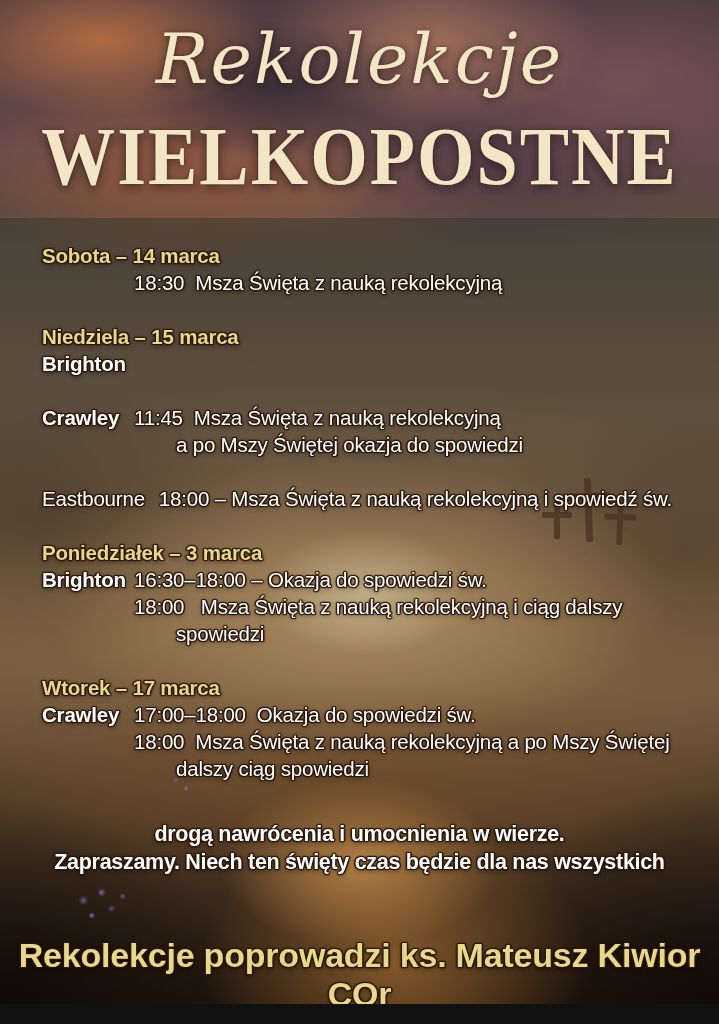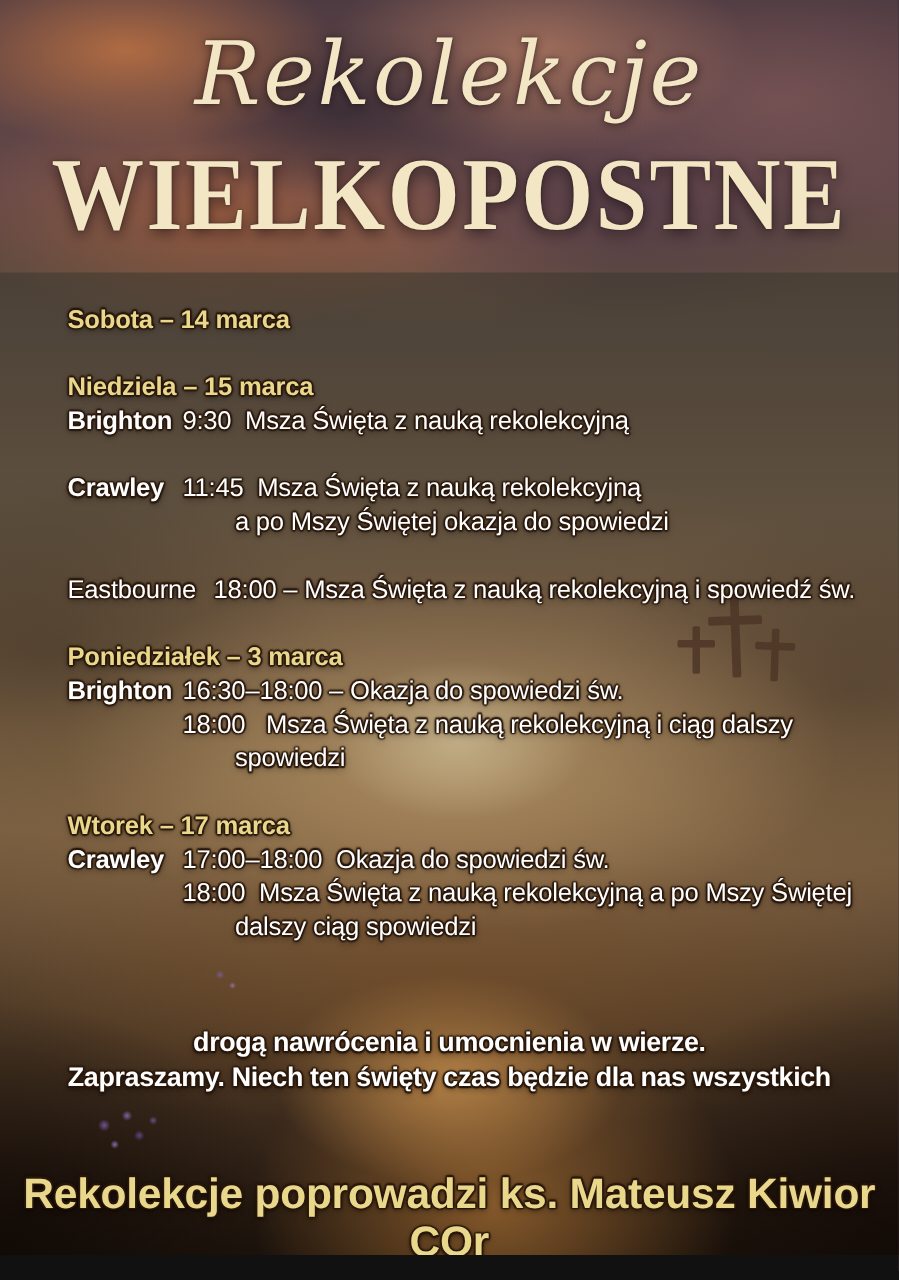--- a/index.html
+++ b/index.html
@@ -89,21 +89,21 @@
       -1px -1px 1px rgba(42,24,12,.85), 1px 1px 1px rgba(42,24,12,.85),
       1px -1px 1px rgba(42,24,12,.85), -1px 1px 1px rgba(42,24,12,.85),
       0 2px 5px rgba(0,0,0,.55);
   }
 
   
   .schedule{
     position:absolute;left:42px;right:12px;top:242px;
     font-size:20.5px;line-height:27px;letter-spacing:-0.2px;color:#fff;
   }
-  .section{margin-bottom:27px;margin-left:12px;}
+  .section{margin-bottom:27px;}
   .day{font-weight:700;color:#e9d78b;white-space:pre;}
   .entry{margin-bottom:27px;}
   .entry:last-child{margin-bottom:0;}
   .row{display:flex;}
   .loc{flex:0 0 92px;font-weight:700;white-space:pre;}
   .loc.reg{font-weight:400;flex:0 0 auto;min-width:92px;padding-right:14px;}
   .txt{white-space:pre;font-weight:400;}
   .txt.ind{padding-left:42px;}
 
   
@@ -147,28 +147,31 @@
 
   <header class="titles">
     <div class="title-script">Rekolekcje</div>
     <div class="title-main">WIELKOPOSTNE</div>
   </header>
 
   <main class="schedule outlined">
       <div class="section">
         <div class="day">Sobota – 14 marca</div>
         <div class="entry">
+          <div class="row">
+            <span class="loc"></span>
+            <span class="txt">18:30  Msza Święta z nauką rekolekcyjną</span>
+          </div>
         </div>
       </div>
       <div class="section">
         <div class="day">Niedziela – 15 marca</div>
         <div class="entry">
           <div class="row">
             <span class="loc">Brighton</span>
-            <span class="txt">9:30  Msza Święta z nauką rekolekcyjną</span>
           </div>
         </div>
         <div class="entry">
           <div class="row">
             <span class="loc">Crawley</span>
             <span class="txt">11:45  Msza Święta z nauką rekolekcyjną</span>
           </div>
           <div class="row">
             <span class="loc"></span>
             <span class="txt ind">a po Mszy Świętej okazja do spowiedzi</span>

